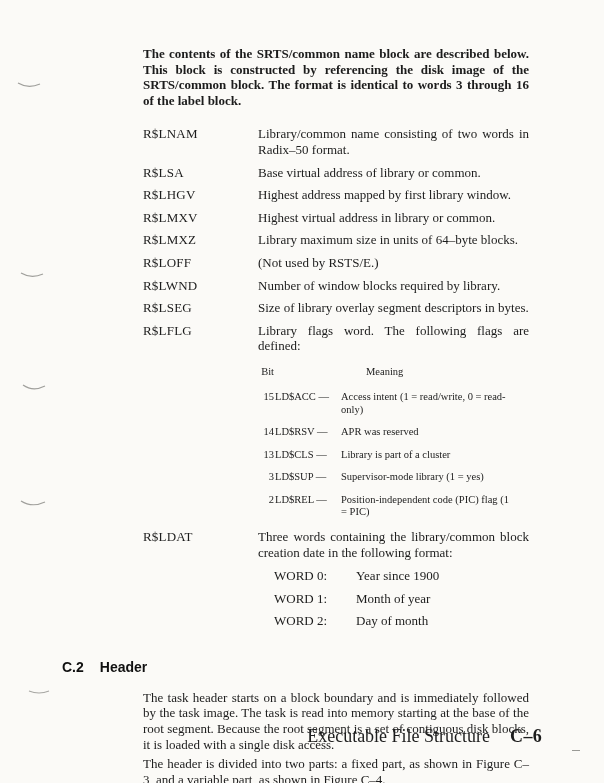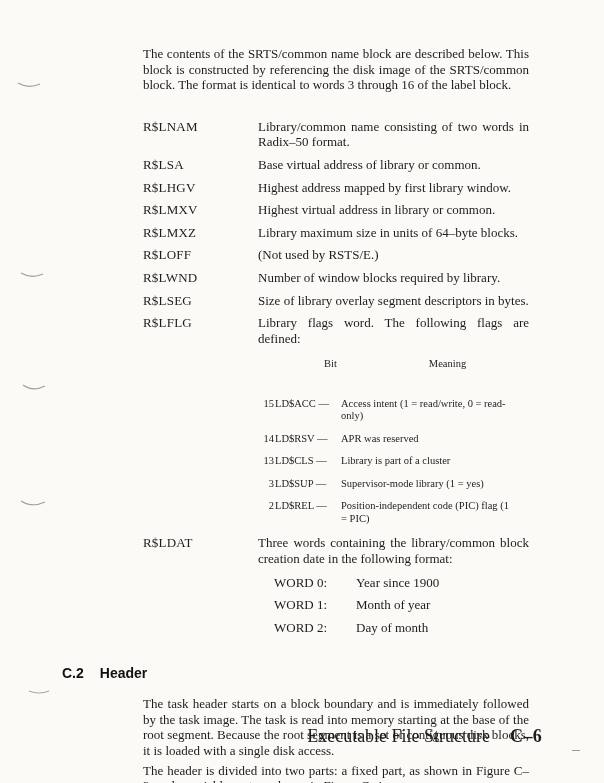--- a/index.html
+++ b/index.html
@@ -14,38 +14,38 @@
   }
   .content {
     position:absolute;
     left:143px; top:46px;
     width:386px;
   }
   .body-par {
     font-size:13px; line-height:15.6px;
     text-align:justify;
   }
-  .intro { margin-bottom:26px; }
+  .intro { margin-bottom:18px;font-weight:bold; }
 
   
   .defrow {
     display:flex;
     margin-bottom:7px;
     font-size:13px; line-height:15.6px;
   }
   .term { flex:none; width:115px; letter-spacing:.2px; }
   .desc { flex:1; text-align:justify; }
 
   
   .flags {
     margin:12px 0 10px 115px;
     font-size:10.5px; line-height:12.5px;
     color:#222;
   }
-  .flags-header { display:flex; margin-bottom:27px;justify-content:center; }
+  .flags-header { display:flex; margin-bottom:13px; }
   .bit-h { width:16px; text-align:right; }
   .meaning-h { margin-left:92px; }
   .flagrow { display:flex; margin-bottom:10px; }
   .bit { flex:none; width:16px; text-align:right; }
   .flagname { flex:none; width:62px; margin-left:1px; white-space:nowrap; }
   .meaning { width:176px; margin-left:4px; }
 
   
   .words { margin:8px 0 0 115px; }
   .wordrow { display:flex; margin-bottom:7px; font-size:13px; line-height:15.6px; }

